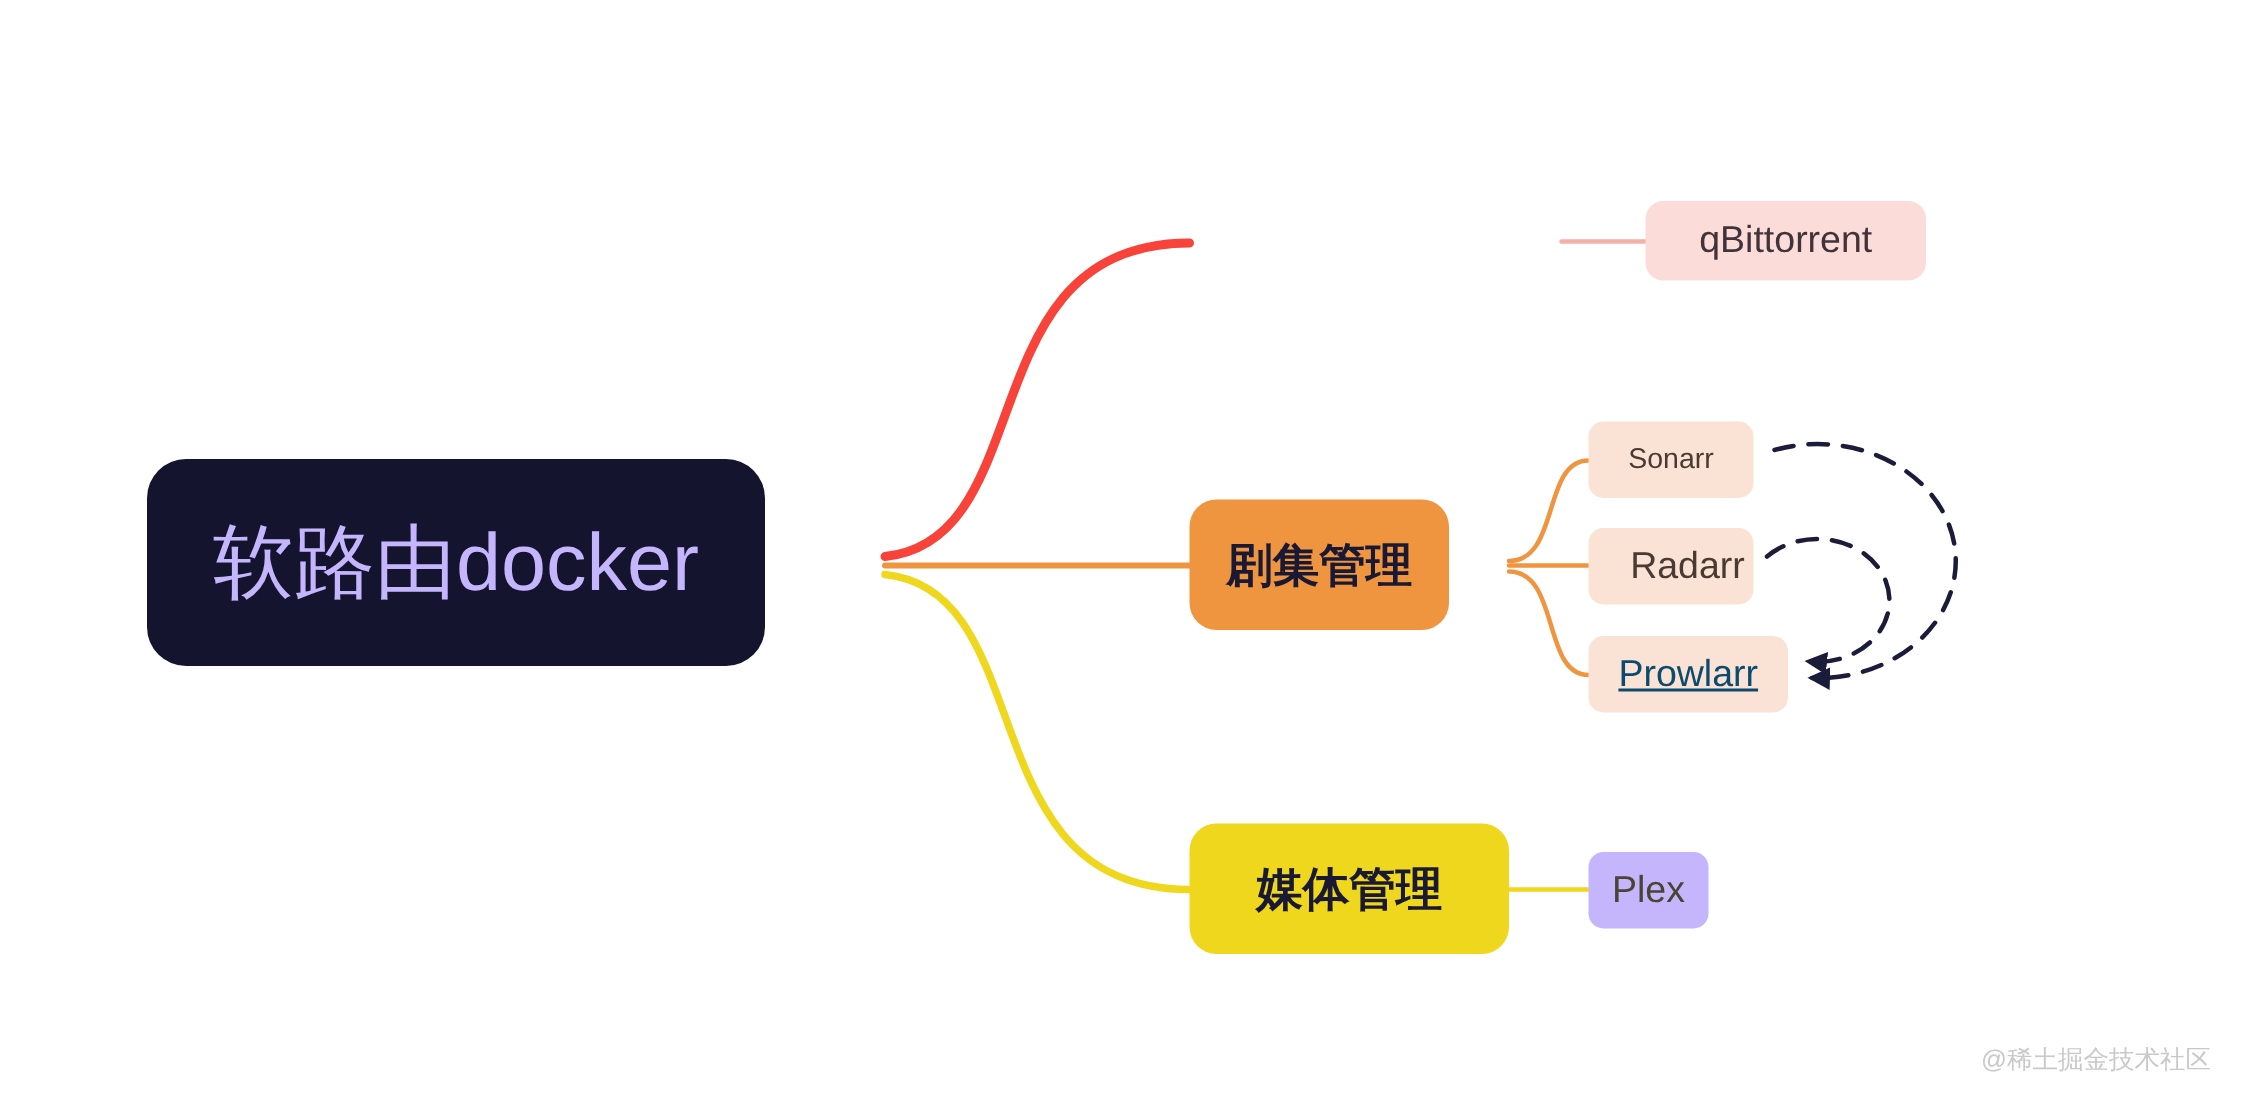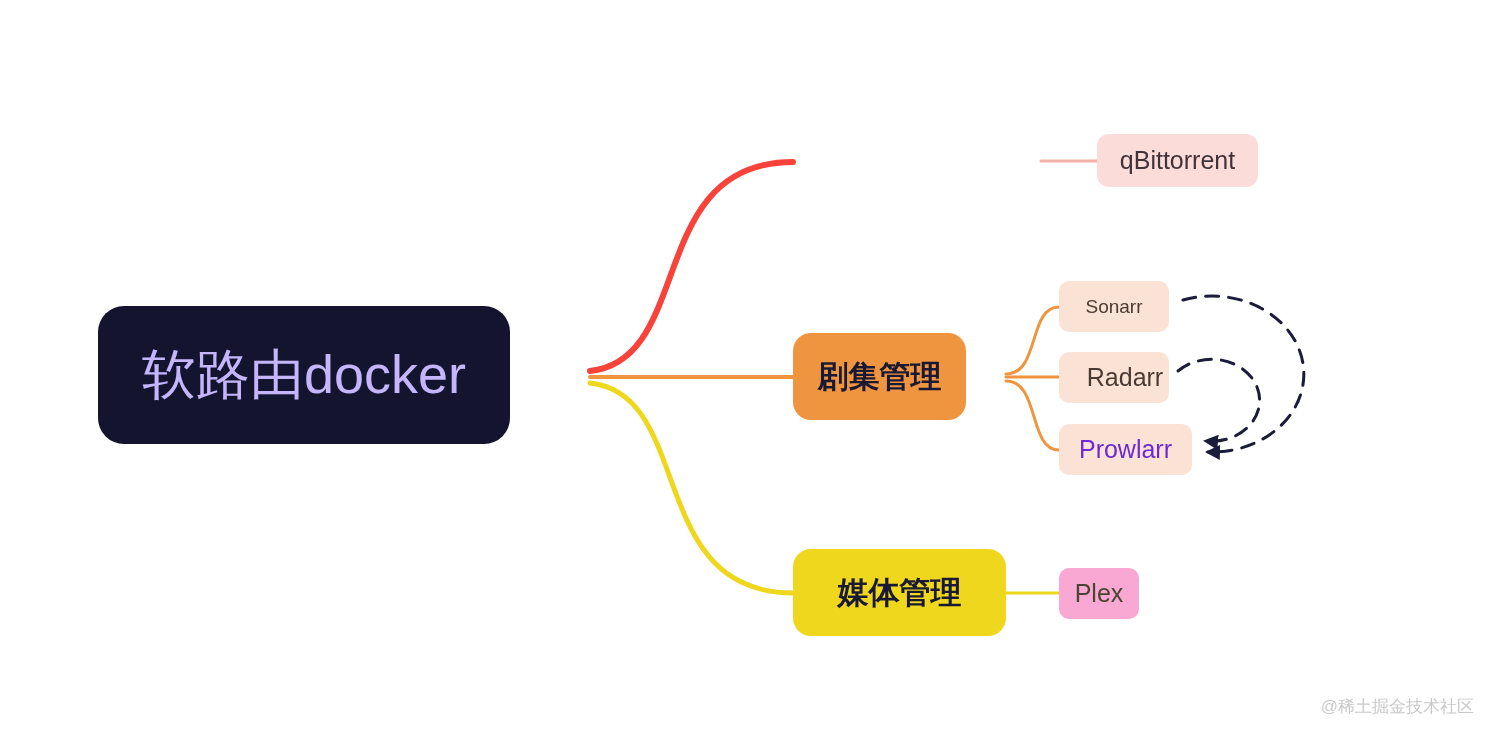--- a/index.html
+++ b/index.html
@@ -45,21 +45,21 @@
     left: 793px; top: 118px;
     width: 248px; height: 87px;
     border-radius: 18px;
     background: #f8433a;
     color: #ffffff;
     font-size: 31px;
     font-weight: 700;
   }
   .node-qbittorrent {
     left: 1097px; top: 134px;
-    width: 161px; height: 53px;
+    width: 187px; height: 53px;
     border-radius: 12px;
     background: #fbdcd8;
     color: #41333a;
     font-size: 25px;
   }
   .node-series {
     left: 793px; top: 333px;
     width: 173px; height: 87px;
     border-radius: 18px;
     background: #f0953f;
@@ -82,37 +82,38 @@
     background: #fae3d4;
     color: #4a3a33;
     font-size: 25px;
     padding-left: 22px;
   }
   .node-prowlarr {
     left: 1059px; top: 424px;
     width: 133px; height: 51px;
     border-radius: 10px;
     background: #fae3d4;
-    color: #6d28d9;
+    color: #0c4a6e;
     font-size: 25px;
+    text-decoration: underline;
   }
   .node-media {
     left: 793px; top: 549px;
     width: 213px; height: 87px;
     border-radius: 18px;
     background: #eed71d;
     color: #191934;
     font-size: 31px;
     font-weight: 700;
   }
   .node-plex {
     left: 1059px; top: 568px;
     width: 80px; height: 51px;
     border-radius: 10px;
-    background: #f9a8d4;
+    background: #c4b5fd;
     color: #4a4533;
     font-size: 25px;
   }
   .watermark {
     position: absolute;
     right: 32px;
     bottom: 18px;
     color: #c9c9c9;
     font-size: 17px;
     z-index: 1;

